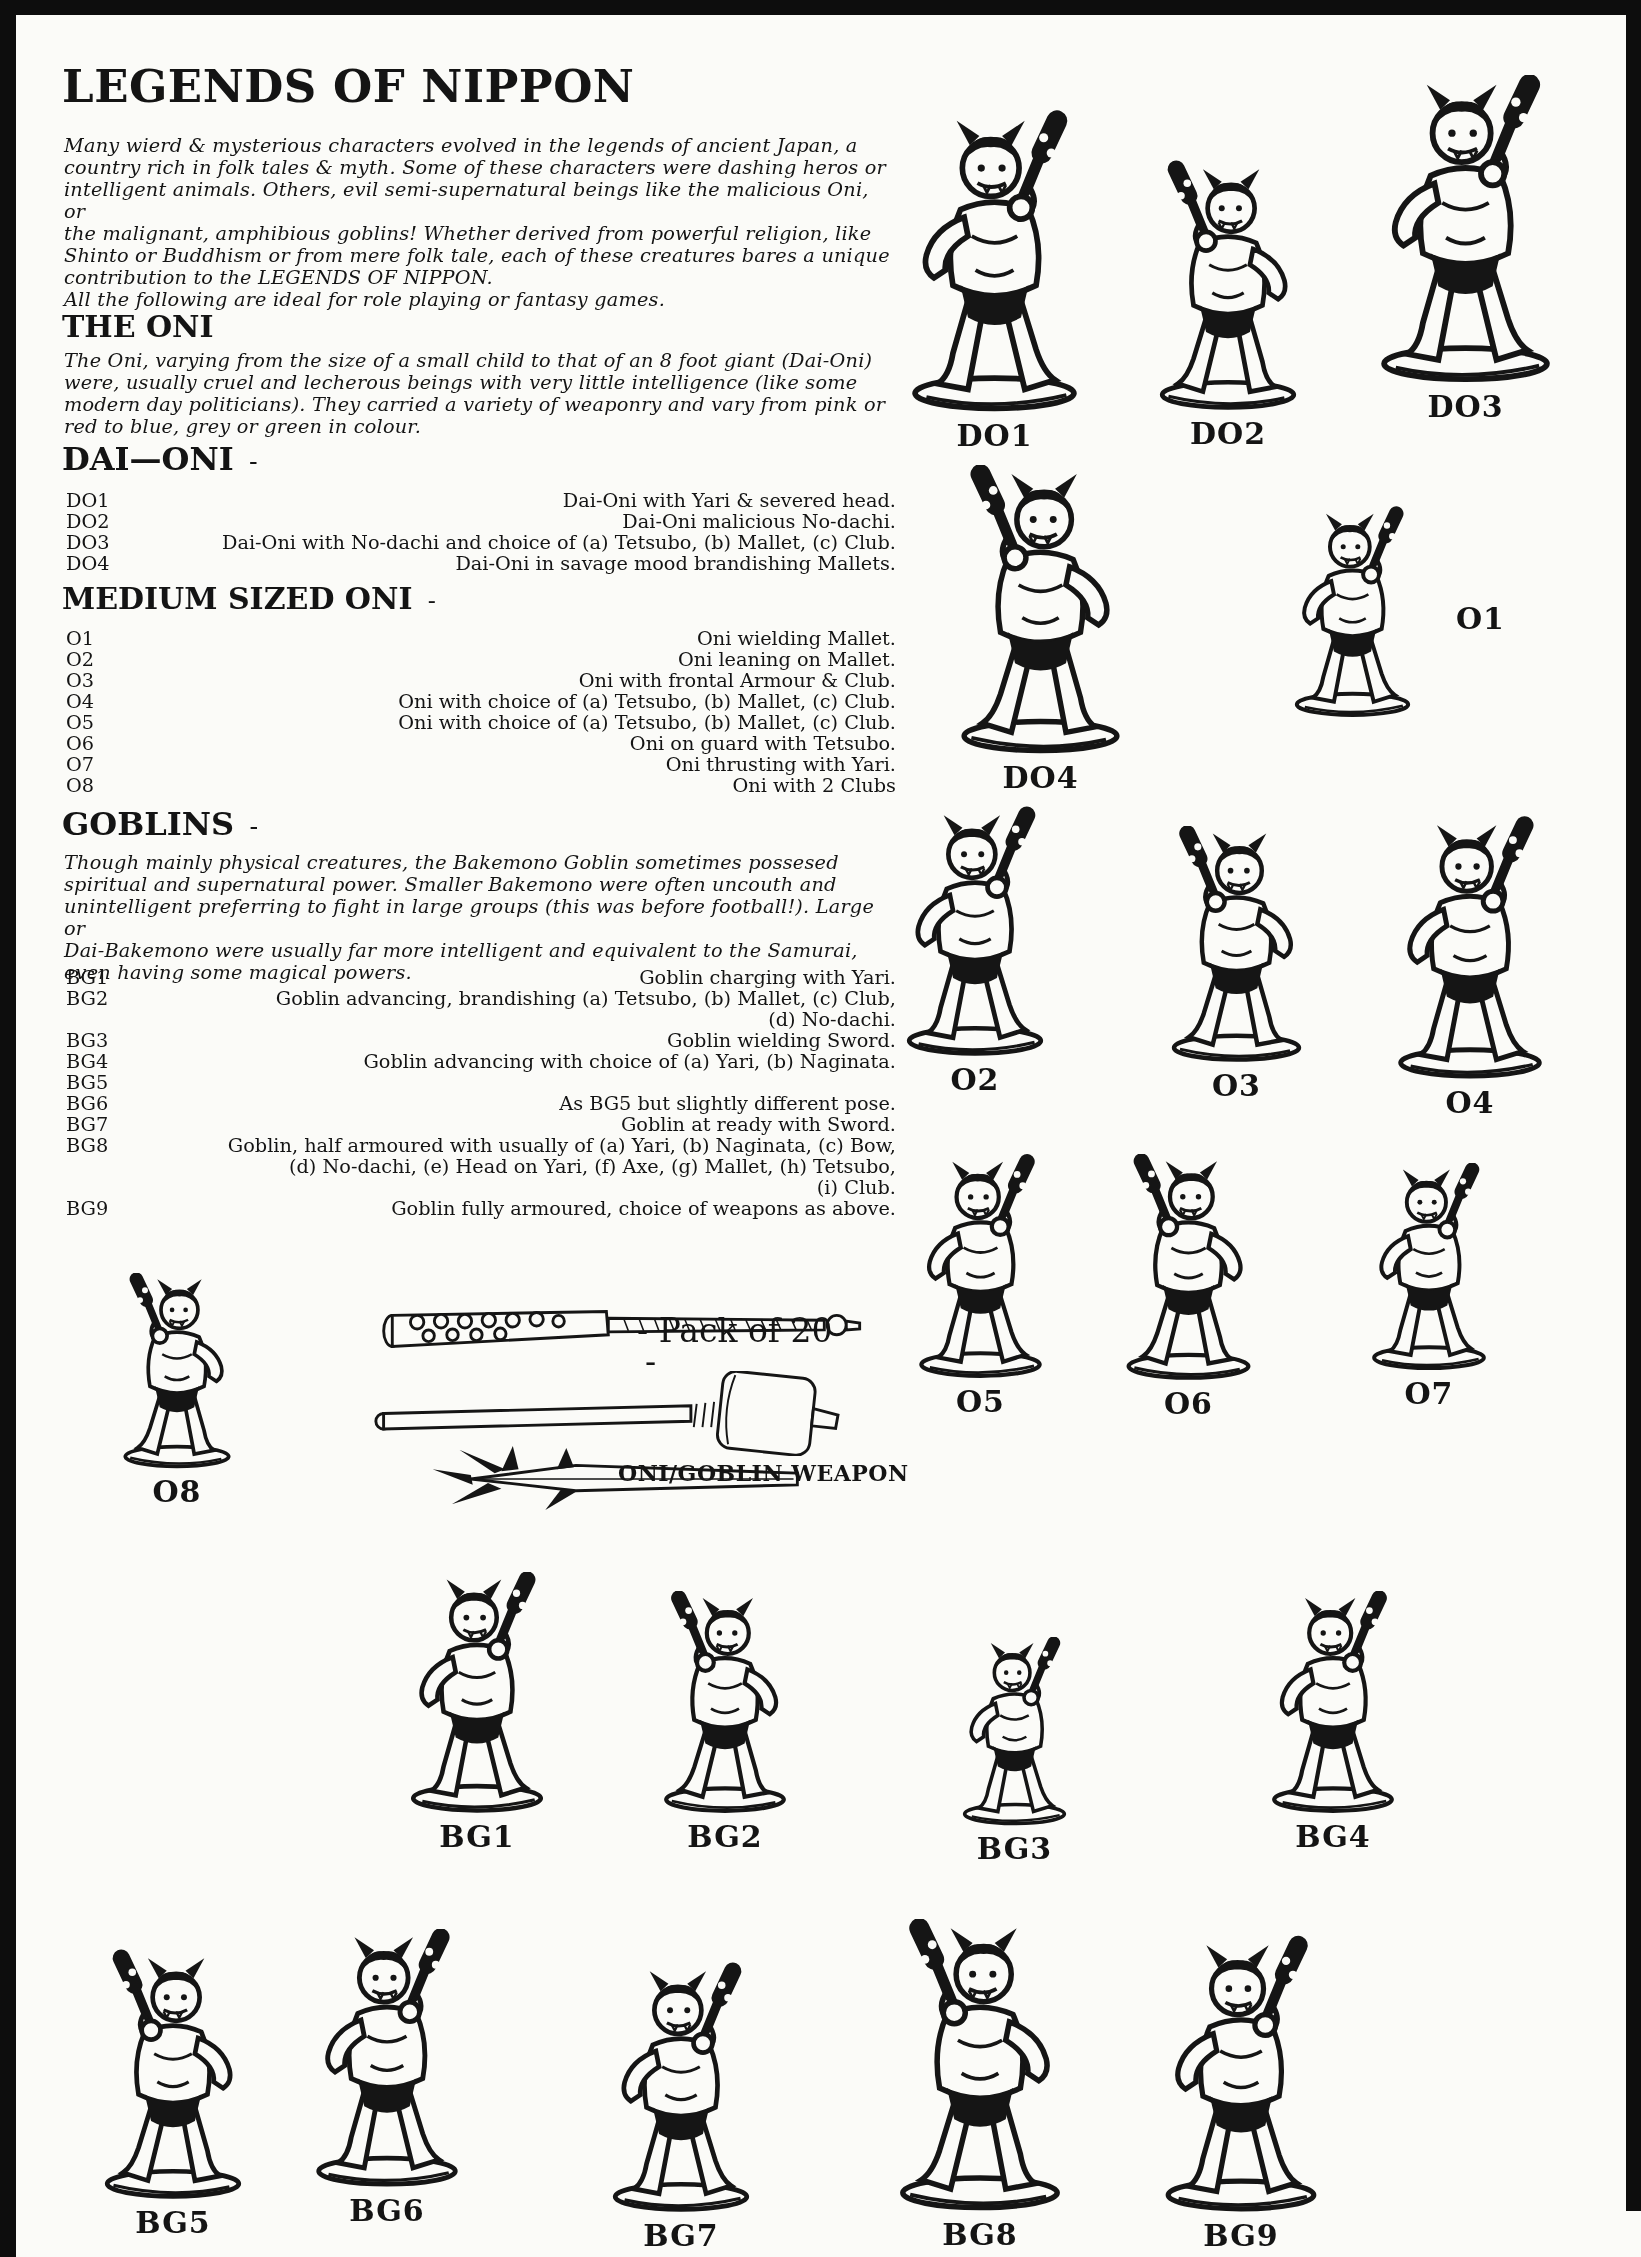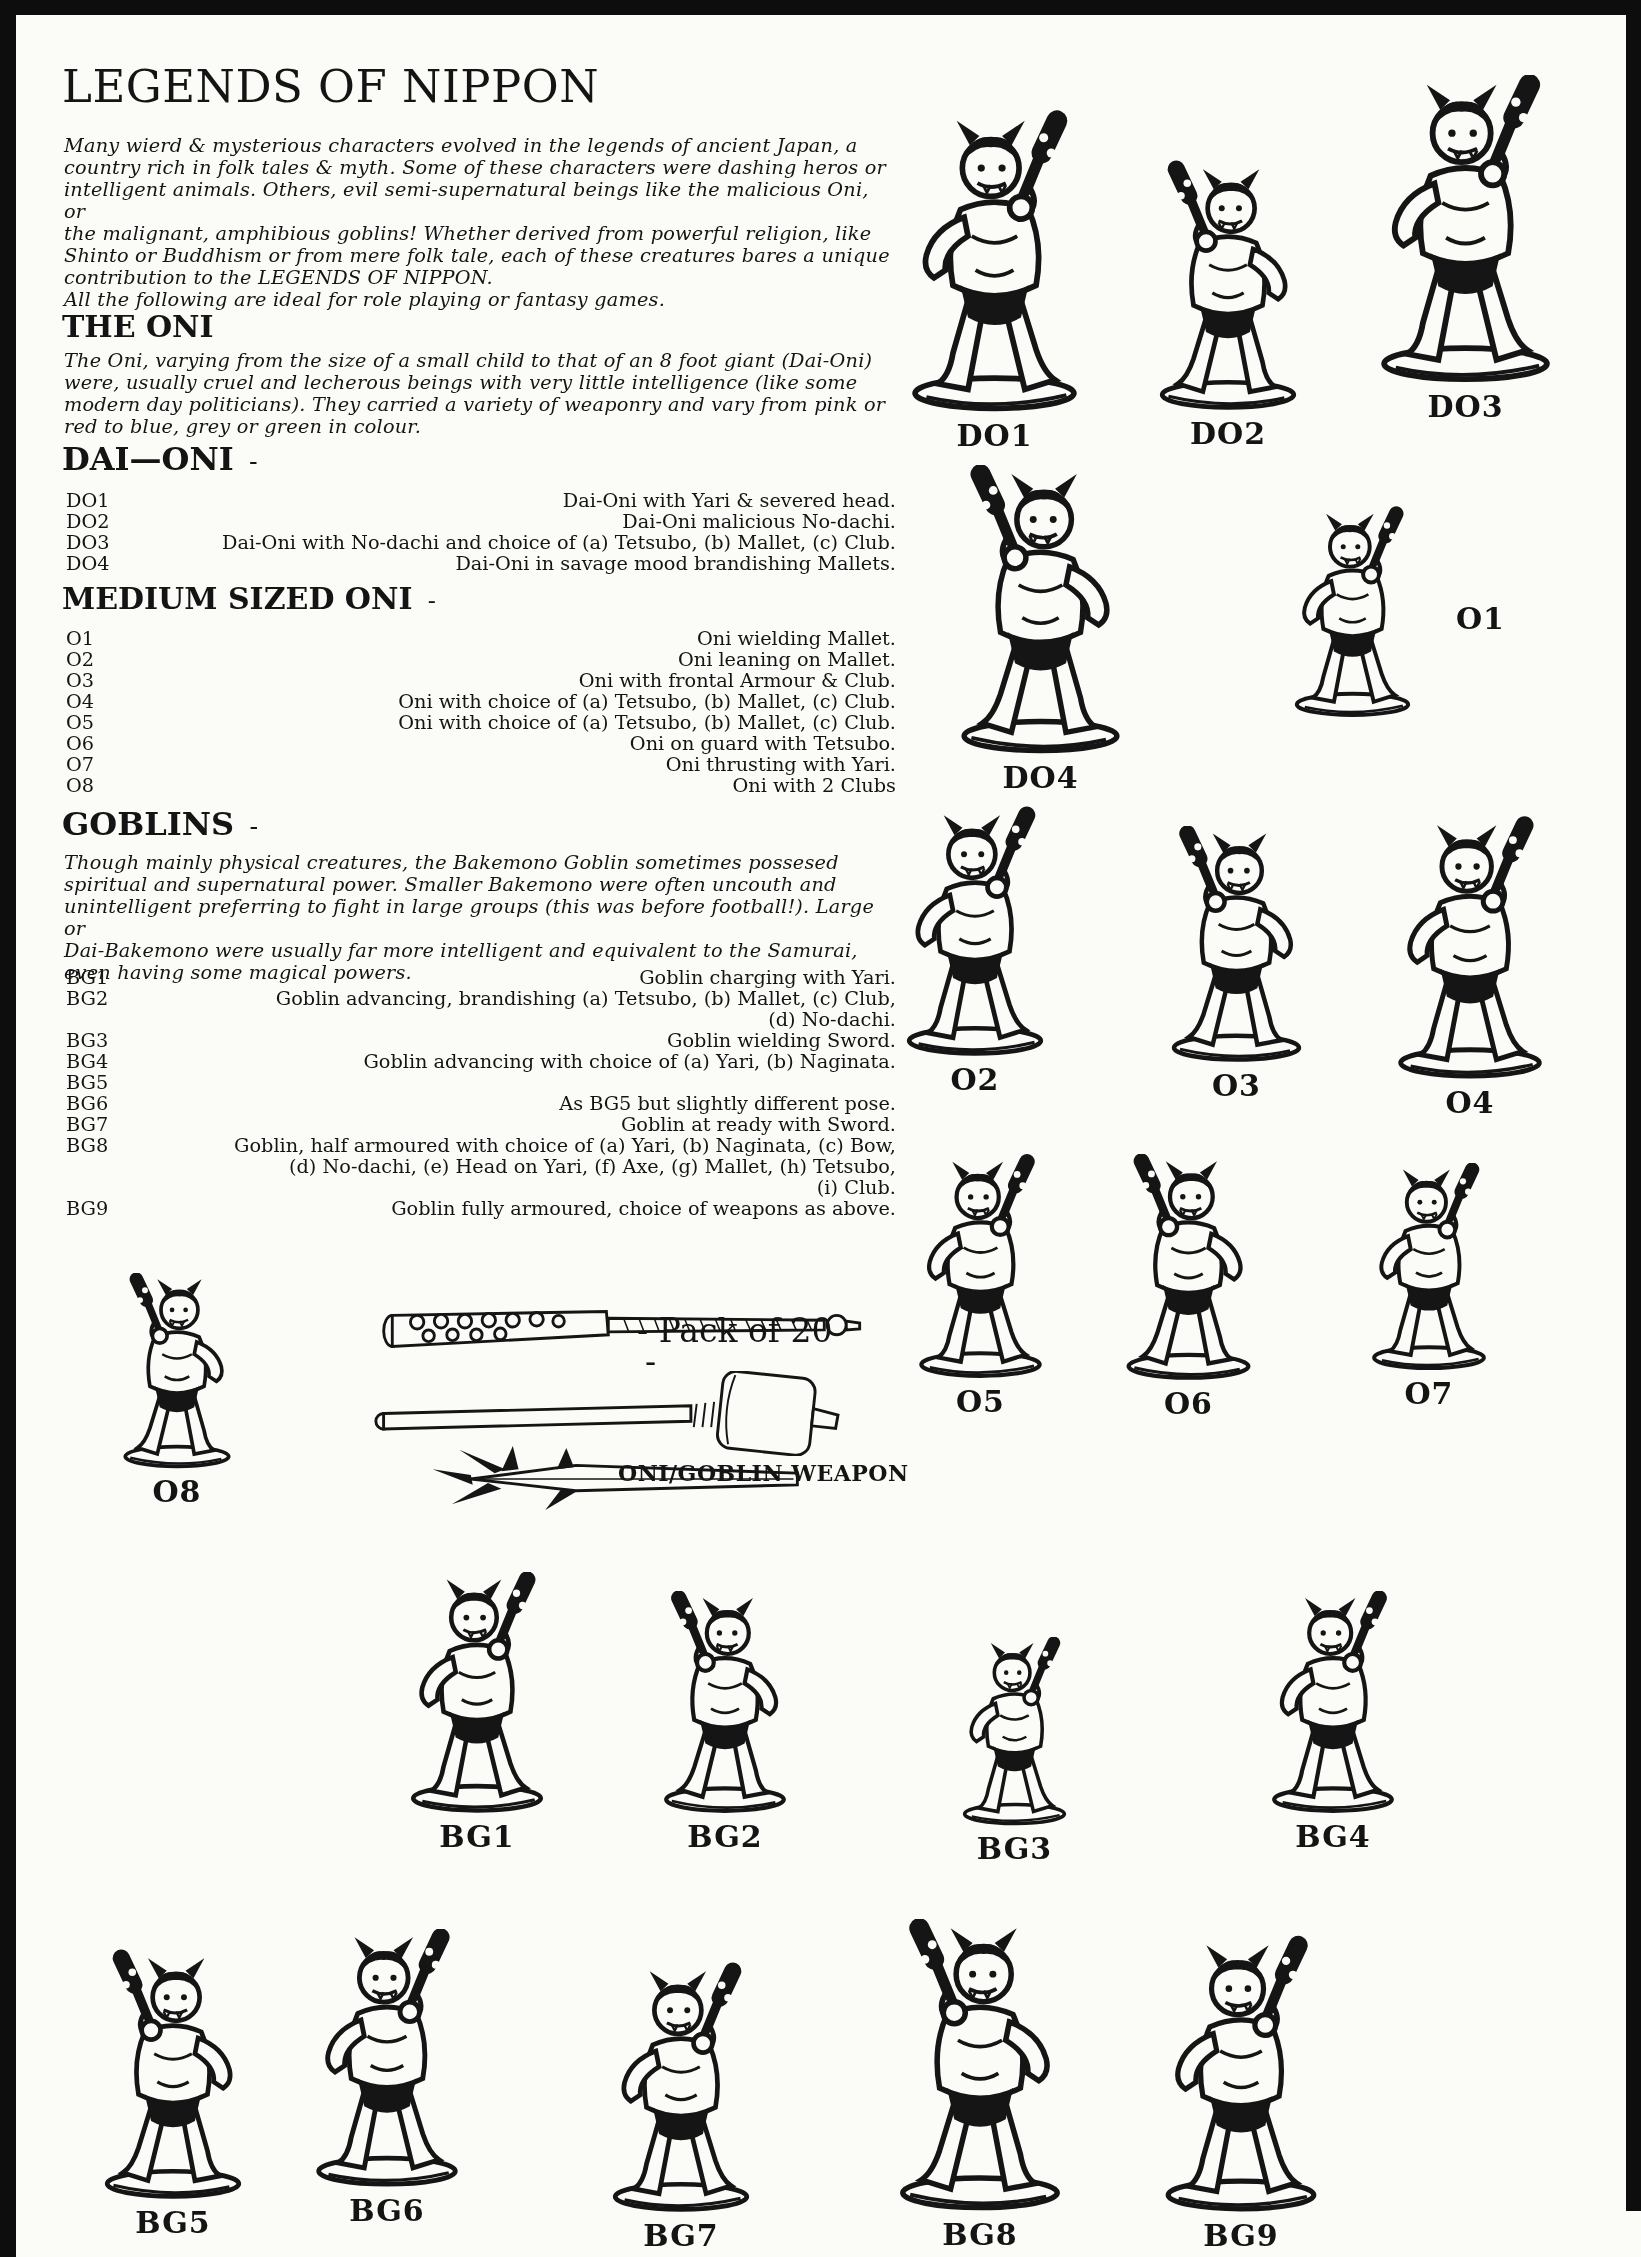--- a/index.html
+++ b/index.html
@@ -8,21 +8,21 @@
     background:#fbfbf8;color:#141414;
     font-family:"DejaVu Serif", serif;
   }
   
   .border-top{position:absolute;left:0;top:0;width:1641px;height:14.5px;background:#0d0d0d;}
   .border-left{position:absolute;left:0;top:0;width:16.4px;height:2257px;background:#0d0d0d;}
   .border-right{position:absolute;left:1626px;top:0;width:15.4px;height:2211px;background:#0d0d0d;}
 
   .page-title{
     position:absolute;left:62px;top:60px;
-    font-size:45px;font-weight:400;letter-spacing:0.5px;white-space:nowrap;
+    font-size:45px;font-weight:700;letter-spacing:0.5px;white-space:nowrap;
   }
   .para{
     position:absolute;white-space:pre-line;font-style:italic;
     font-size:19.3px;line-height:22px;letter-spacing:0.2px;width:830px;
   }
   .intro{left:64px;top:135px;}
   .sec-head{position:absolute;font-weight:700;white-space:nowrap;}
   .sec-head .dash{font-weight:400;font-size:.8em;margin-left:15.4px;}
   #head-theoni{left:62px;top:309px;font-size:30px;}
   #para-oni{left:64px;top:350px;}
@@ -203,21 +203,21 @@
   <div class="item">
       <span class="code">BG6</span>
       <span class="desc">As BG5 but slightly different pose.</span>
     </div>
   <div class="item">
       <span class="code">BG7</span>
       <span class="desc">Goblin at ready with Sword.</span>
     </div>
   <div class="item">
       <span class="code">BG8</span>
-      <span class="desc">Goblin, half armoured with choice of (a) Yari, (b) Naginata, (c) Bow,
+      <span class="desc">Goblin, half armoured with usually of (a) Yari, (b) Naginata, (c) Bow,
 (d) No-dachi, (e) Head on Yari, (f) Axe, (g) Mallet, (h) Tetsubo,
 (i) Club.</span>
     </div>
   <div class="item">
       <span class="code">BG9</span>
       <span class="desc">Goblin fully armoured, choice of weapons as above.</span>
     </div>
 </div>
 
 <svg class="weapon" id="weapon-tetsubo" viewBox="0 0 520 72" preserveAspectRatio="none">

